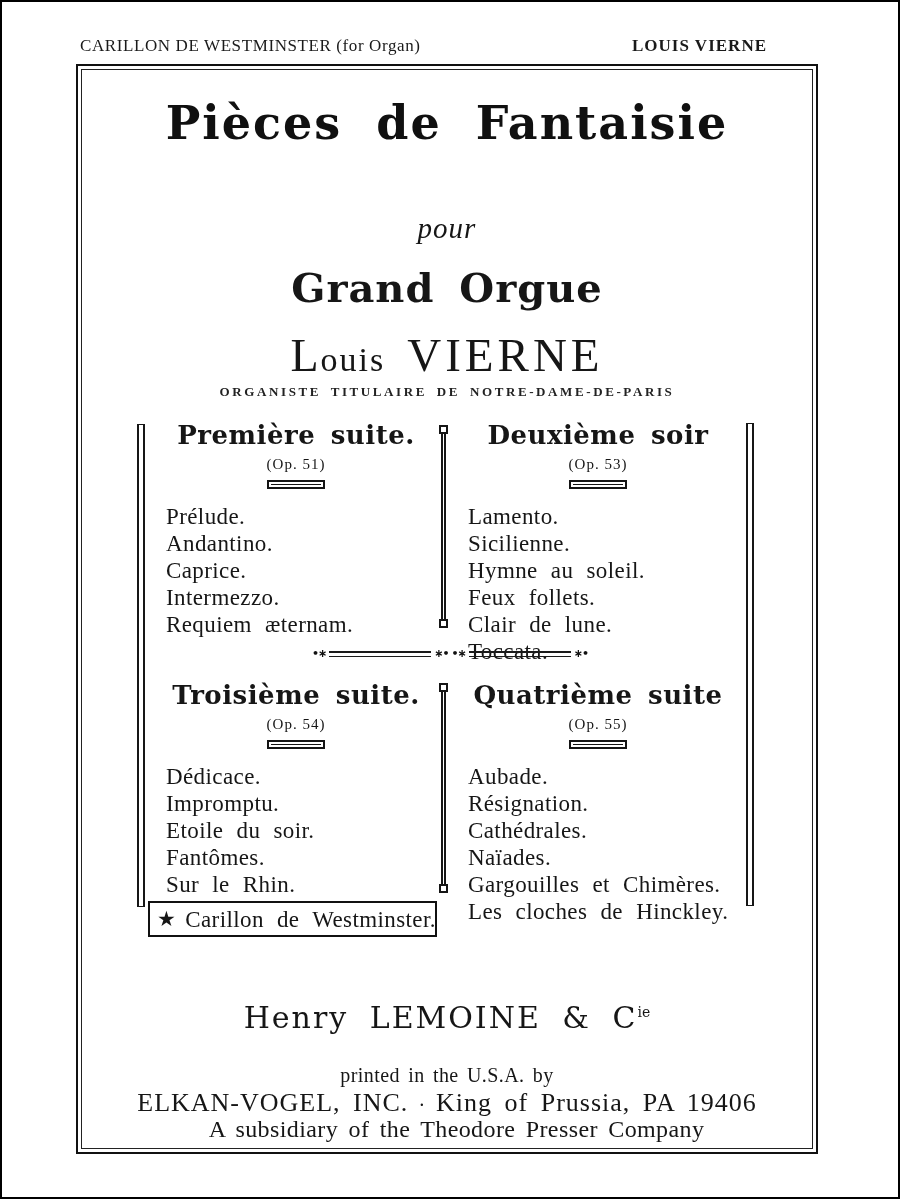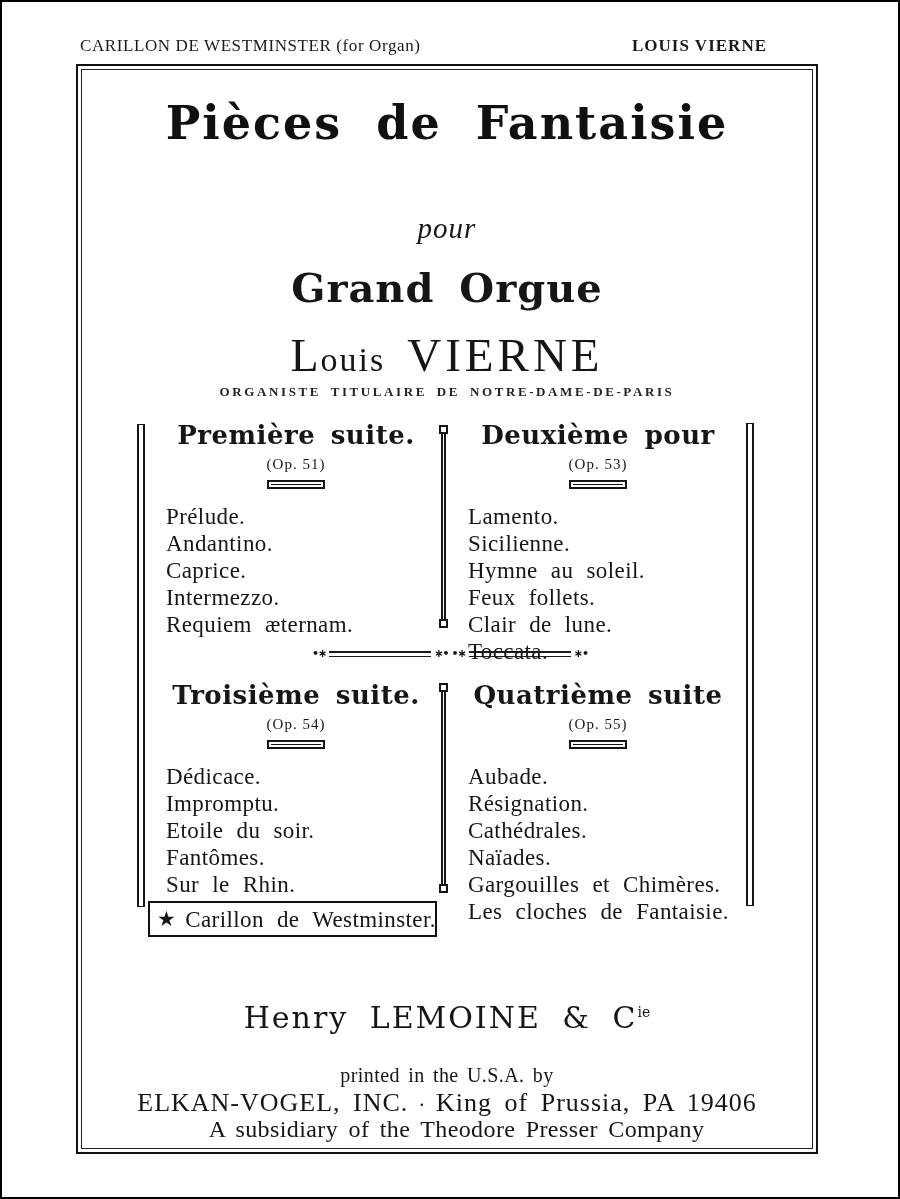--- a/index.html
+++ b/index.html
@@ -176,21 +176,21 @@
   <ul class="pieces">
     <li>Prélude.</li>
     <li>Andantino.</li>
     <li>Caprice.</li>
     <li>Intermezzo.</li>
     <li>Requiem æternam.</li>
   </ul>
 </section>
 
 <section class="abs suite" style="left:452px; top:420px;">
-  <h2 class="suite-name">Deuxième pour</h2>
+  <h2 class="suite-name">Deuxième soir</h2>
   <div class="suite-opus">(Op. 53)</div>
   <div class="op-bar">
       <i></i>
     </div>
   <ul class="pieces">
     <li>Lamento.</li>
     <li>Sicilienne.</li>
     <li>Hymne au soleil.</li>
     <li>Feux follets.</li>
     <li>Clair de lune.</li>
@@ -232,21 +232,21 @@
   <div class="suite-opus">(Op. 55)</div>
   <div class="op-bar">
       <i></i>
     </div>
   <ul class="pieces">
     <li>Aubade.</li>
     <li>Résignation.</li>
     <li>Cathédrales.</li>
     <li>Naïades.</li>
     <li>Gargouilles et Chimères.</li>
-    <li>Les cloches de Fantaisie.</li>
+    <li>Les cloches de Hinckley.</li>
   </ul>
 </section>
 
 <div class="abs center-line publisher">
   <span>Henry LEMOINE &amp; C</span><sup>ie</sup>
 </div>
 <div class="abs center-line printed-by">printed in the U.S.A. by</div>
 <div class="abs center-line printer-line">
   <span>ELKAN-VOGEL, INC.</span><span class="sep">·</span><span>King of Prussia, PA 19406</span>
 </div>

